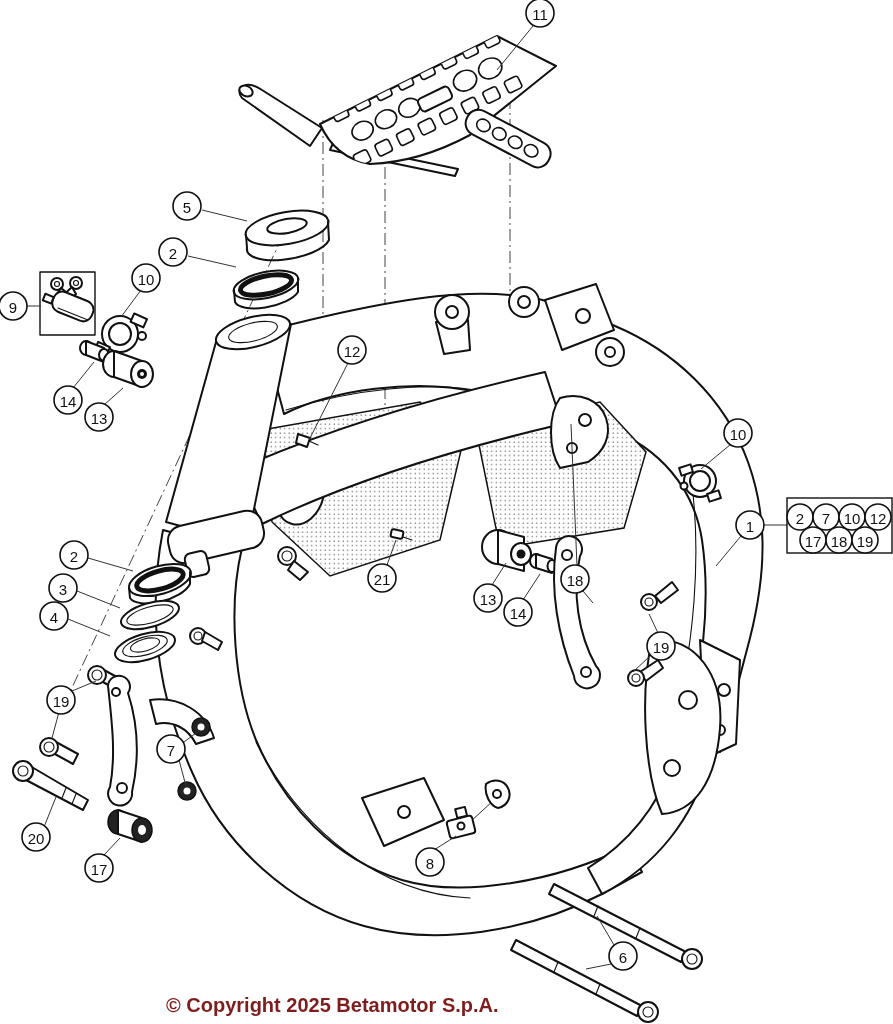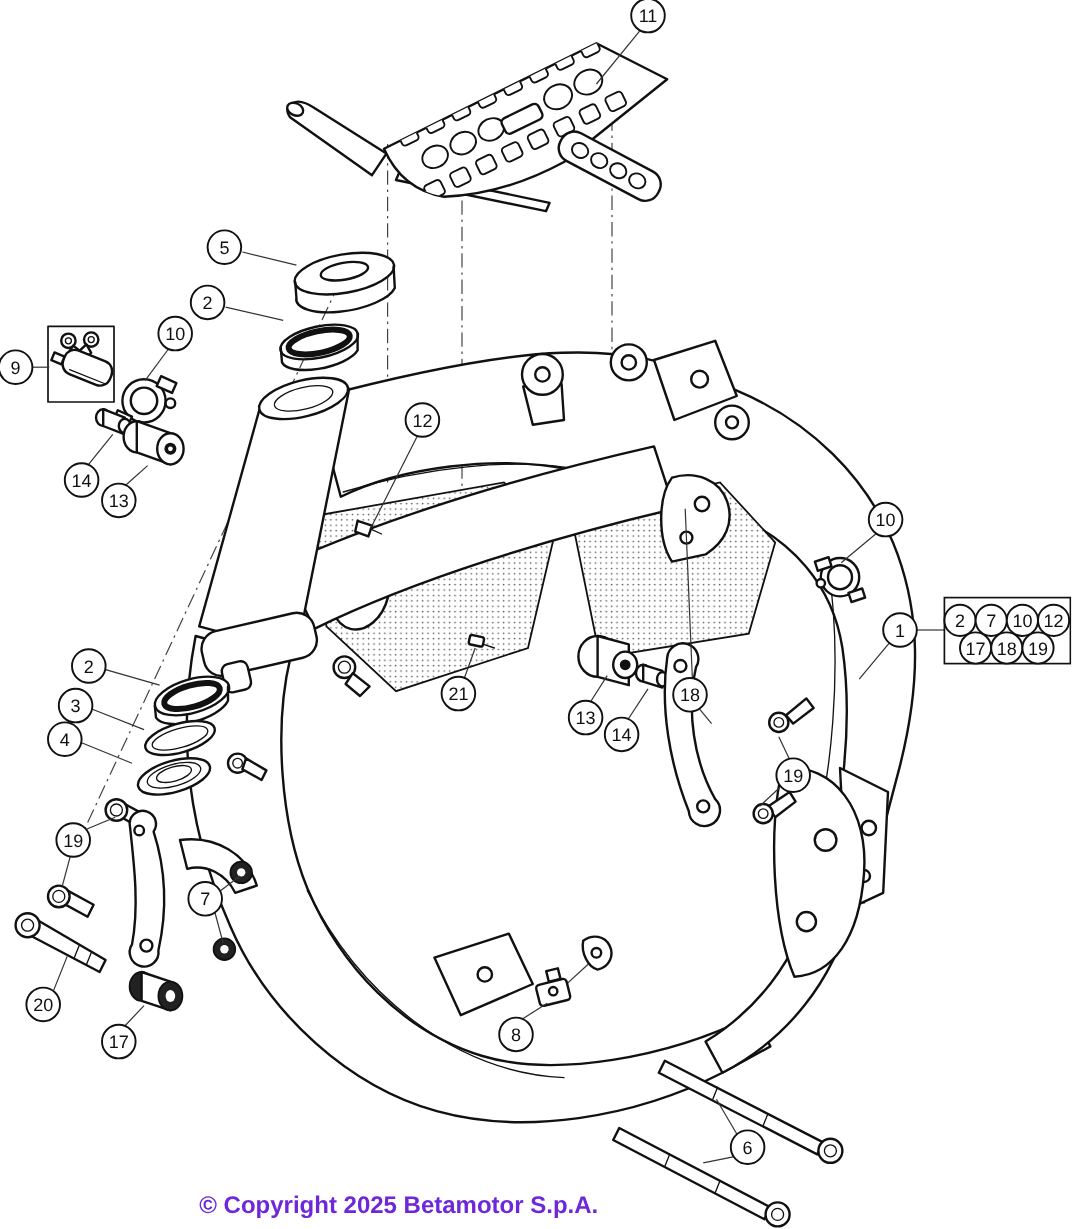--- a/index.html
+++ b/index.html
@@ -11,21 +11,21 @@
   .ln{fill:none;stroke:#111111;stroke-width:2;stroke-linecap:round;}
   .thin{stroke-width:1.1;}
   .leader{fill:none;stroke:#333333;stroke-width:1;}
   .proj{fill:none;stroke:#444444;stroke-width:1;stroke-dasharray:12 4 2 4;}
   .co circle{fill:#ffffff;stroke:#111111;stroke-width:1.6;}
   .co text{font-family:"Liberation Sans",sans-serif;font-size:15px;fill:#111;
            text-anchor:middle;dominant-baseline:central;}
   .gbox rect{fill:#ffffff;stroke:#111111;stroke-width:1.4;}
   .hole{fill:#ffffff;stroke:#111111;stroke-width:1.6;}
   .copyright{position:absolute;left:166px;top:994px;width:560px;
-             font-size:20px;font-weight:bold;color:#6d28d9;}
+             font-size:20px;font-weight:bold;color:#7f1d1d;}
 </style>
 </head>
 <body>
 
 <div class="stage">
 <svg width="893" height="1024" viewBox="0 0 893 1024">
 
   <defs>
     <pattern id="stip" width="4.5" height="4.5" patternUnits="userSpaceOnUse">
       <rect width="4.5" height="4.5" fill="#ffffff"></rect>

